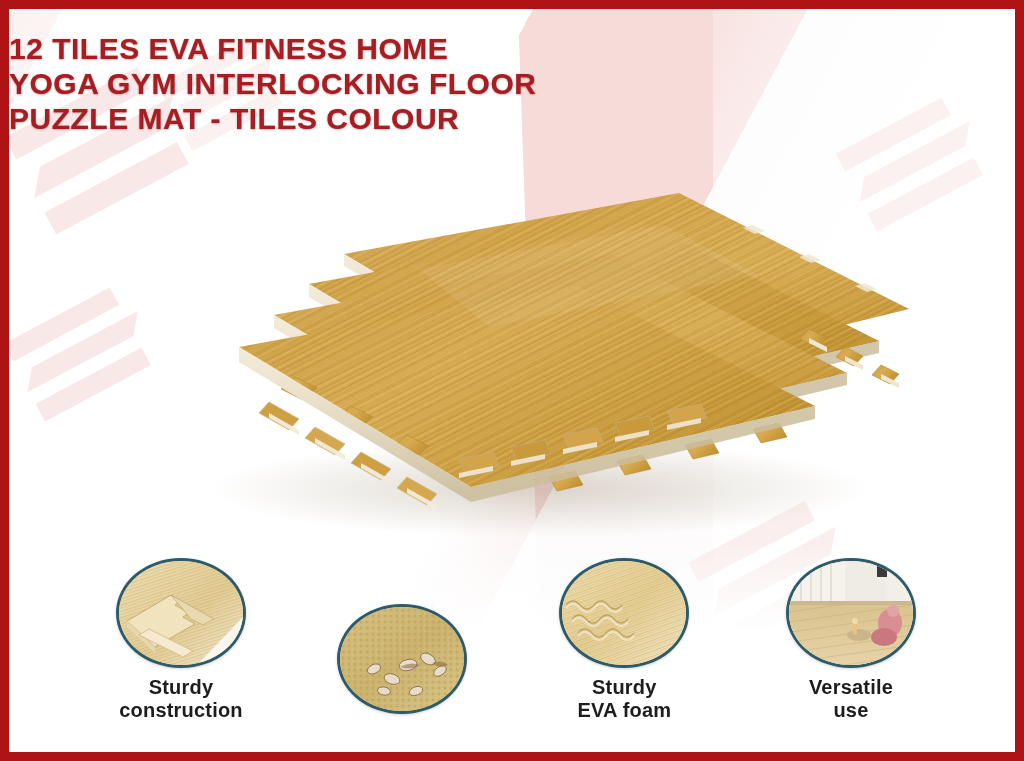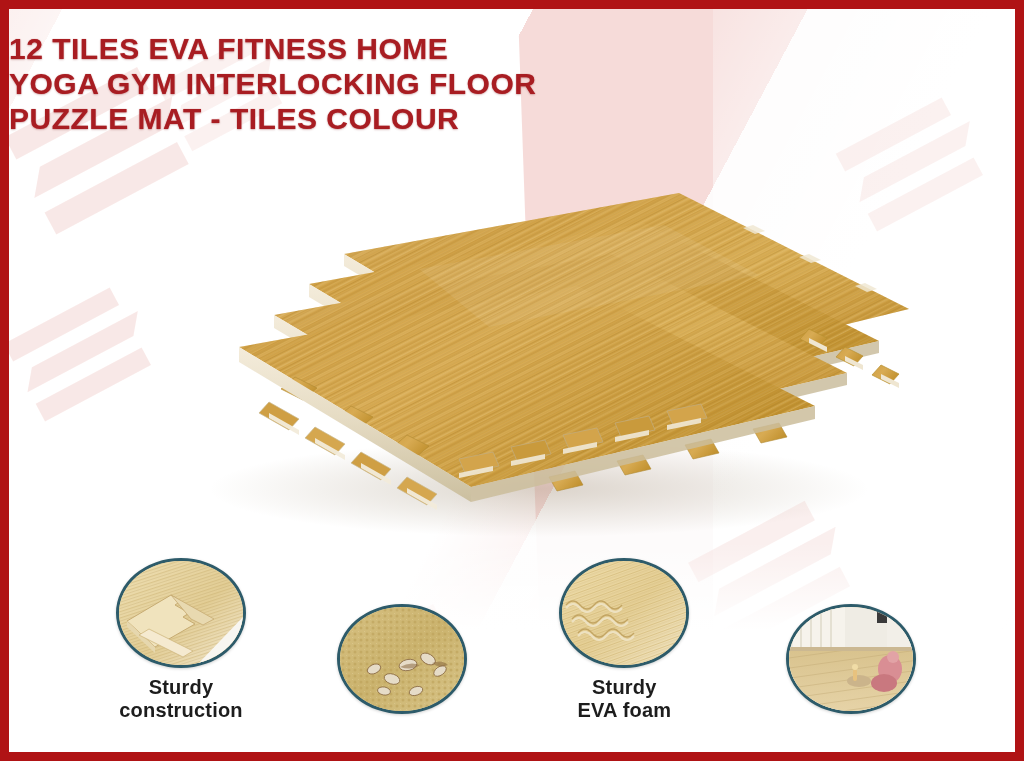--- a/index.html
+++ b/index.html
@@ -499,16 +499,18 @@
             <circle cx="104" cy="50" r="6" fill="#e2a3a6"></circle>
           </g>
 
           <g>
             <ellipse cx="70" cy="74" rx="12" ry="6" fill="#cbb48b"></ellipse>
             <rect x="64" y="62" width="4" height="12" rx="2" fill="#e8c27e"></rect>
             <circle cx="66" cy="60" r="3" fill="#f0dca6"></circle>
           </g>
         </svg>
       </div>
+      <div class="flabel">Versatile
+use</div>
     </div>
 
   </div>
 </div>
 
 </body></html>

